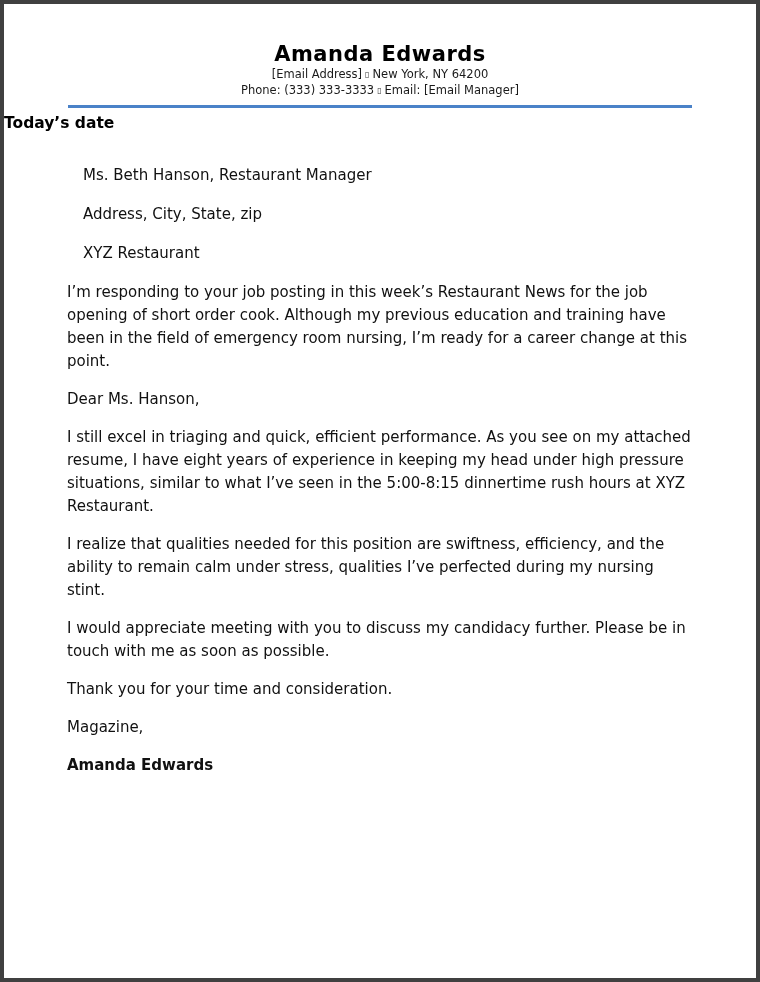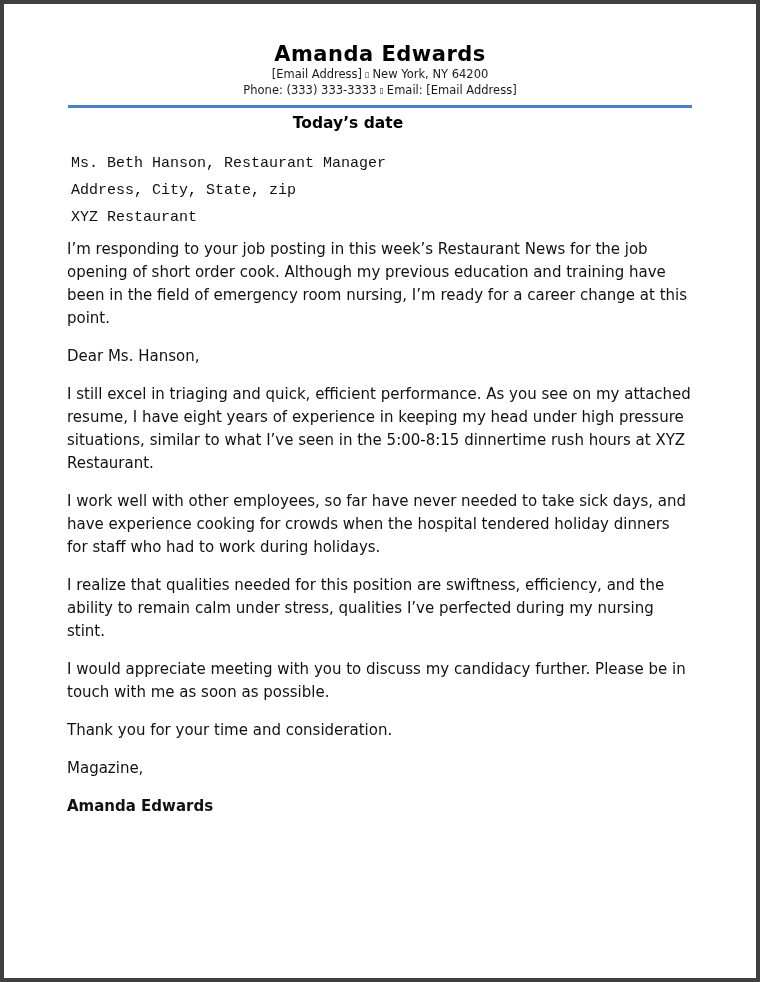--- a/index.html
+++ b/index.html
@@ -36,74 +36,73 @@
     vertical-align: 1px;
     margin: 0 3px;
     color: #333333;
   }
   .header-divider {
     height: 3px;
     background: #4a82c8;
     margin: 7px 64px 0 64px;
   }
   .date-line {
-    text-align: center;
+    text-align: left;
     font-weight: bold;
     font-size: 15.5px;
     margin: 6px 64px 0 0;
     color: #000000;
   }
   .letter-main {
     padding: 16px 64px 0 63px;
     font-size: 15px;
     line-height: 23px;
   }
   .recipient-block { margin: 0 0 9px 0; }
-  .recipient-line { margin: 4px; font-family: Liberation Mono, monospace; }
+  .recipient-line { margin: 16px; }
   .para {
     margin: 0 0 15px 0;
   }
   .signature {
     font-weight: bold;
     margin-top: 0;
   }
 </style>
 </head>
 <body>
 
 <div class="page">
 
   <header class="letter-header">
     <h1 class="sender-name">Amanda Edwards</h1>
     <div class="contact-line">
       <span>[Email Address]</span><span class="sep-glyph">▯</span><span>New York, NY 64200</span>
     </div>
     <div class="contact-line">
-      <span>Phone: (333) 333-3333</span><span class="sep-glyph">▯</span><span>Email: [Email Address]</span>
+      <span>Phone: (333) 333-3333</span><span class="sep-glyph">▯</span><span>Email: [Email Manager]</span>
     </div>
   </header>
 
   <div class="header-divider"></div>
 
   <div class="date-line">Today’s date</div>
 
   <main class="letter-main">
 
     <div class="recipient-block">
       <div class="recipient-line">Ms. Beth Hanson, Restaurant Manager</div>
       <div class="recipient-line">Address, City, State, zip</div>
       <div class="recipient-line">XYZ Restaurant</div>
     </div>
 
 
     <p class="para">I’m responding to your job posting in this week’s Restaurant News for the job opening of short order cook. Although my previous education and training have been in the field of emergency room nursing, I’m ready for a career change at this point.</p>
 
     <p class="para">Dear Ms. Hanson,</p>
     <p class="para">I still excel in triaging and quick, efficient performance. As you see on my attached resume, I have eight years of experience in keeping my head under high pressure situations, similar to what I’ve seen in the 5:00-8:15 dinnertime rush hours at XYZ Restaurant.</p>
-    <p class="para">I work well with other employees, so far have never needed to take sick days, and have experience cooking for crowds when the hospital tendered holiday dinners for staff who had to work during holidays.</p>
     <p class="para">I realize that qualities needed for this position are swiftness, efficiency, and the ability to remain calm under stress, qualities I’ve perfected during my nursing stint.</p>
     <p class="para">I would appreciate meeting with you to discuss my candidacy further. Please be in touch with me as soon as possible.</p>
 
     <p class="para">Thank you for your time and consideration.</p>
 
     <p class="para">Magazine,</p>
 
     <p class="para signature">Amanda Edwards</p>
 
   </main>

